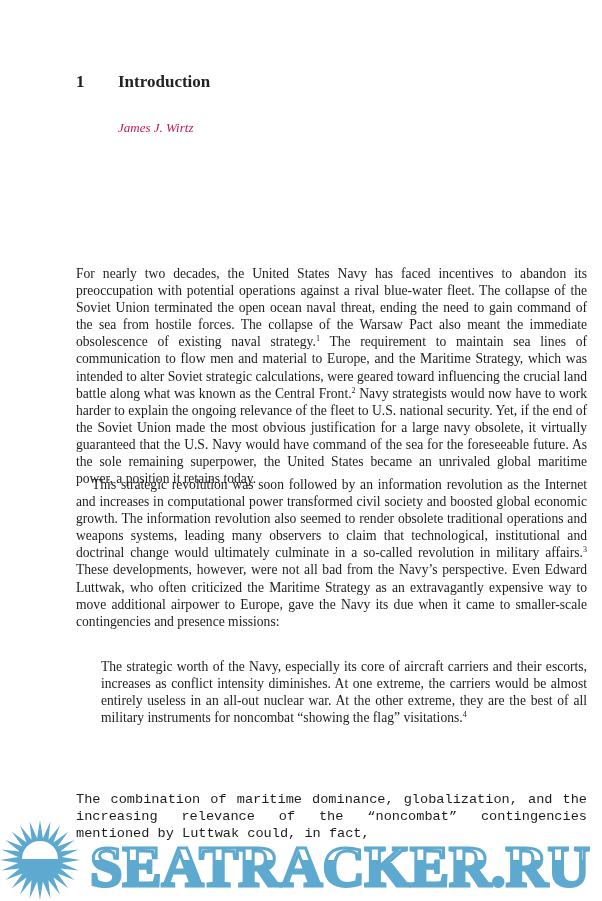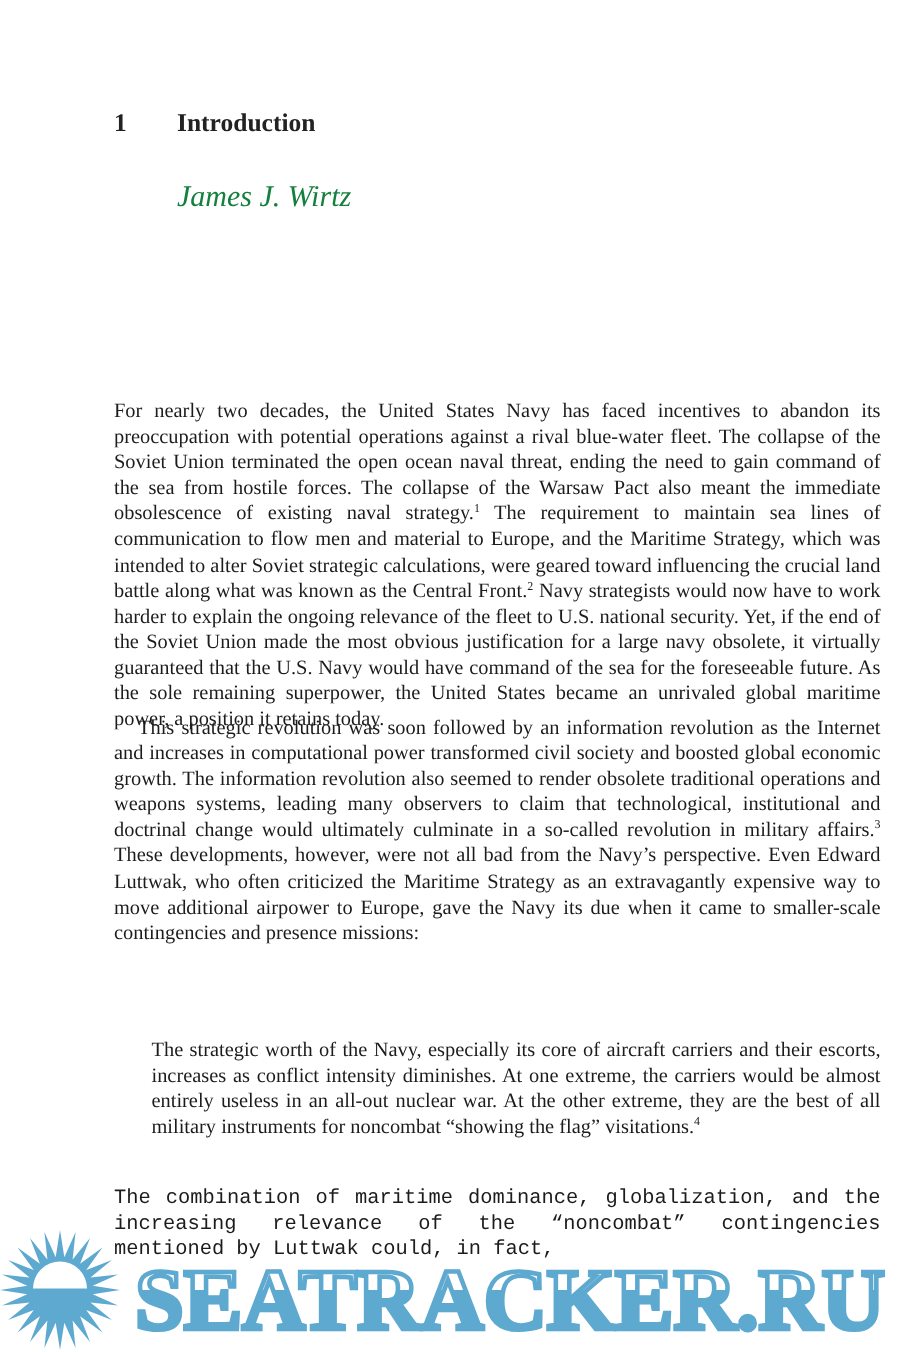--- a/index.html
+++ b/index.html
@@ -1,23 +1,23 @@
 <!DOCTYPE html>
 <html><head>
 <meta charset="utf-8">
 <style>
   html, body { margin: 0; padding: 0; background: #ffffff; }
   body { width: 602px; height: 901px; position: relative; overflow: hidden; font-family: "Liberation Serif", "DejaVu Serif", serif; color: #1c1c1c; }
   .chapter-heading { position: absolute; left: 76px; top: 72px; font-size: 17px; font-weight: bold; color: #222; white-space: nowrap; }
   .chapter-heading .num { display: inline-block; width: 42px; }
-  .author { position: absolute; left: 118px; top: 120px; font-size: 20px; font-style: italic; color: #15803d; }
+  .author { position: absolute; left: 118px; top: 120px; font-size: 13px; font-style: italic; color: #be185d; }
   .body-text { position: absolute; left: 76px; width: 511px; font-size: 13.6px; line-height: 17.1px; text-align: justify; }
   .p1 { top: 265px; }
   .p2 { top: 476px; text-indent: 16px; }
-  .blockquote { position: absolute; left: 101px; width: 486px; top: 691px; font-size: 13.6px; line-height: 17.1px; text-align: justify; }
+  .blockquote { position: absolute; left: 101px; width: 486px; top: 658px; font-size: 13.6px; line-height: 17.1px; text-align: justify; }
   .p3 { top: 791px; font-family: Liberation Mono, monospace; }
   sup { font-size: 8px; line-height: 0; vertical-align: 5px; }
   .watermark { position: absolute; left: 0; top: 818px; width: 602px; height: 83px; }
 </style>
 </head>
 <body>
 
 <div class="chapter-heading">
   <span class="num">1</span><span>Introduction</span>
 </div>

